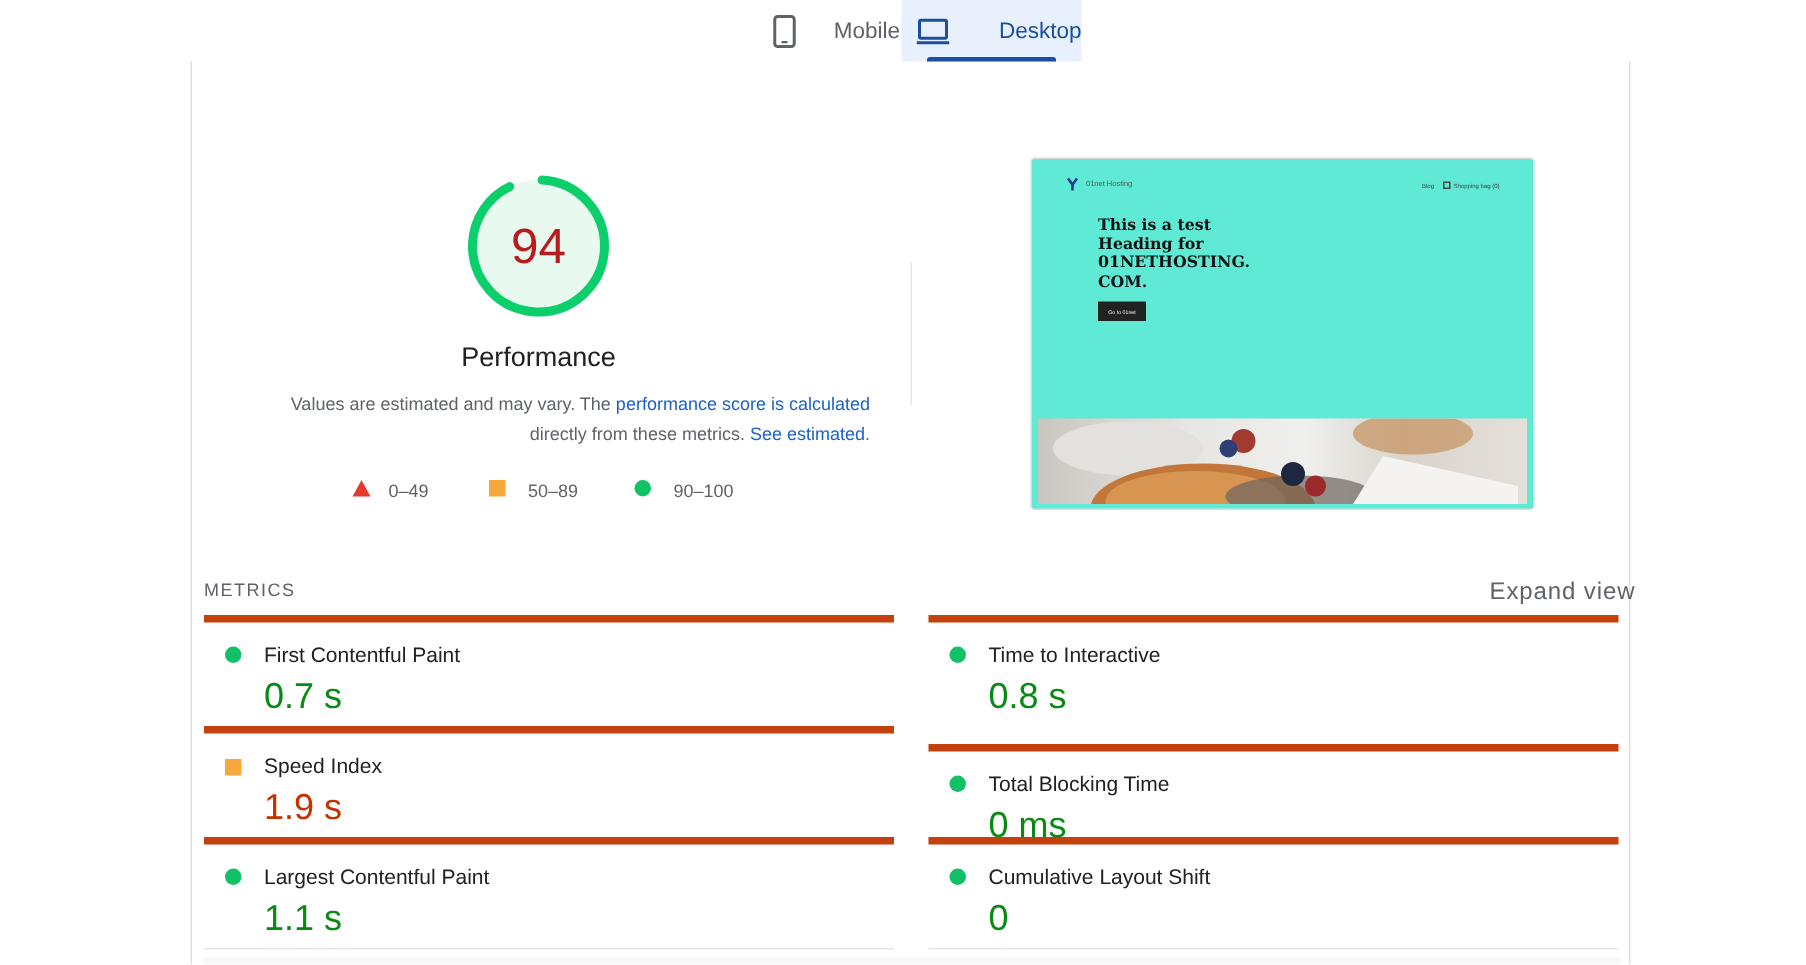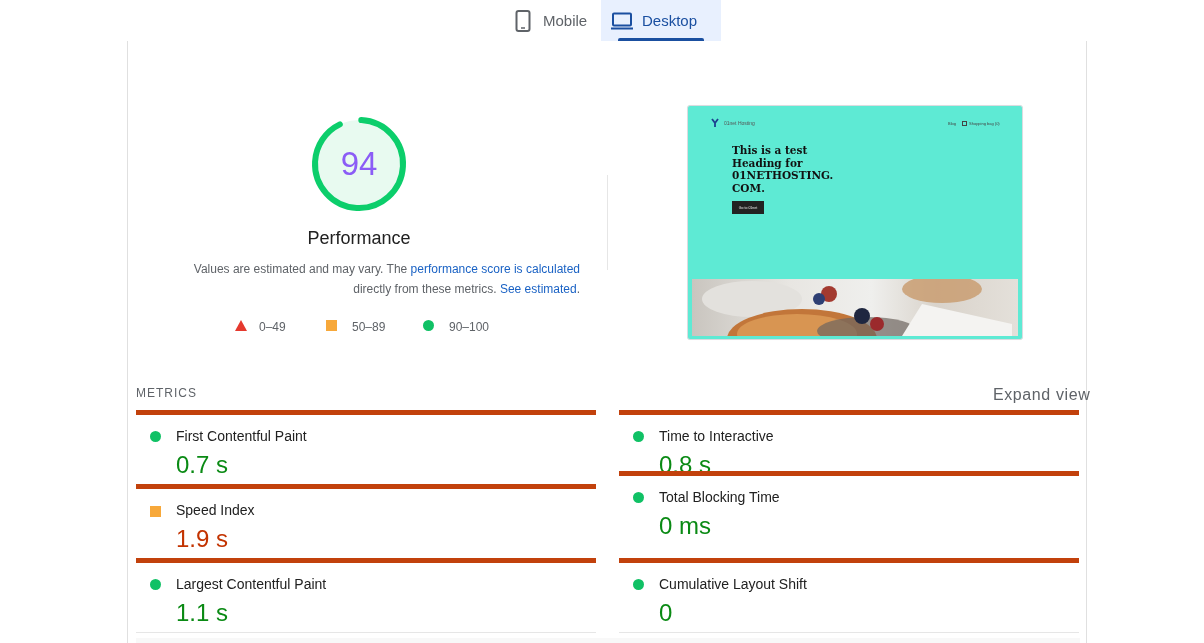--- a/index.html
+++ b/index.html
@@ -1,33 +1,33 @@
 <!DOCTYPE html>
 <html><head>
   <meta charset="utf-8">
   <style>
     * { box-sizing: border-box; margin: 0; padding: 0; }
     html, body { width: 1204px; height: 643px; overflow: hidden; background: #ffffff; }
     body { font-family: "Liberation Sans", sans-serif; color: #212121; position: relative; }
 
     
     .tabs { position: absolute; top: 0; left: 0; width: 1204px; height: 41px; }
-    .tab { position: absolute; top: 0; height: 41px; display: flex; align-items: center; cursor: pointer; font-size: 15px; }
+    .tab { position: absolute; top: 0; height: 41px; display: flex; align-items: center; cursor: pointer; font-size: 15px; justify-content: space-between; }
     .tab-mobile { left: 505px; width: 95px; color: #5f6368; padding-left: 6px; }
     .tab-desktop { left: 601px; width: 120px; background: #e8f0fe; color: #1a4fa0; padding-left: 9px; }
     .tab .ic { display: inline-flex; width: 24px; height: 24px; margin-right: 8px; align-items: center; justify-content: center; }
     .tab-underline { position: absolute; left: 618px; top: 38px; width: 86px; height: 3px; background: #1a4fa0; border-radius: 2px 2px 0 0; }
 
     
     .panel { position: absolute; left: 127px; top: 41px; width: 960px; height: 602px; border-left: 1px solid #e0e0e0; border-right: 1px solid #e0e0e0; }
 
     
     .gauge-wrap { position: absolute; left: 310px; top: 115px; width: 98px; height: 98px; }
     .gauge-wrap svg { width: 98px; height: 98px; }
-    .gauge-score { position: absolute; left: 0; top: 0; width: 98px; height: 98px; display: flex; align-items: center; justify-content: center; font-size: 33px; color: #8b5cf6; }
+    .gauge-score { position: absolute; left: 0; top: 0; width: 98px; height: 98px; display: flex; align-items: center; justify-content: center; font-size: 33px; color: #b91c1c; }
     .gauge-label { position: absolute; left: 259px; top: 228px; width: 200px; text-align: center; font-size: 18px; color: #212121; }
     .desc { position: absolute; left: 140px; top: 259px; width: 440px; text-align: right; font-size: 12px; line-height: 20px; color: #5f6368; }
     .desc a { color: #1a62c4; text-decoration: none; }
 
     .legend { position: absolute; top: 318px; left: 0; width: 700px; height: 16px; }
     .legend-item { position: absolute; display: flex; align-items: flex-start; font-size: 12px; color: #5f6368; }
     .legend-item .shape { margin-right: 12px; }
     .tri { width: 0; height: 0; border-left: 6px solid transparent; border-right: 6px solid transparent; border-bottom: 11px solid #e5392e; }
     .sq { width: 11px; height: 11px; background: #f7a83a; }
     .dot { width: 11px; height: 11px; border-radius: 50%; background: #10c165; }
@@ -156,21 +156,21 @@
   <div class="metric" style="left:483px; top:0;">
     <span class="ind dot"></span>
     <span class="mname">Time to Interactive</span>
     <span class="mval good">0.8 s</span>
   </div>
   <div class="metric" style="left:0; top:74px;">
     <span class="ind sq" style="top:17px;"></span>
     <span class="mname">Speed Index</span>
     <span class="mval avg">1.9 s</span>
   </div>
-  <div class="metric" style="left:483px; top:61px;text-decoration:underline;">
+  <div class="metric" style="left:483px; top:86px;text-decoration:underline;">
     <span class="ind dot"></span>
     <span class="mname">Total Blocking Time</span>
     <span class="mval good">0 ms</span>
   </div>
   <div class="metric" style="left:0; top:148px;">
     <span class="ind dot"></span>
     <span class="mname">Largest Contentful Paint</span>
     <span class="mval good">1.1 s</span>
   </div>
   <div class="metric" style="left:483px; top:148px;">

